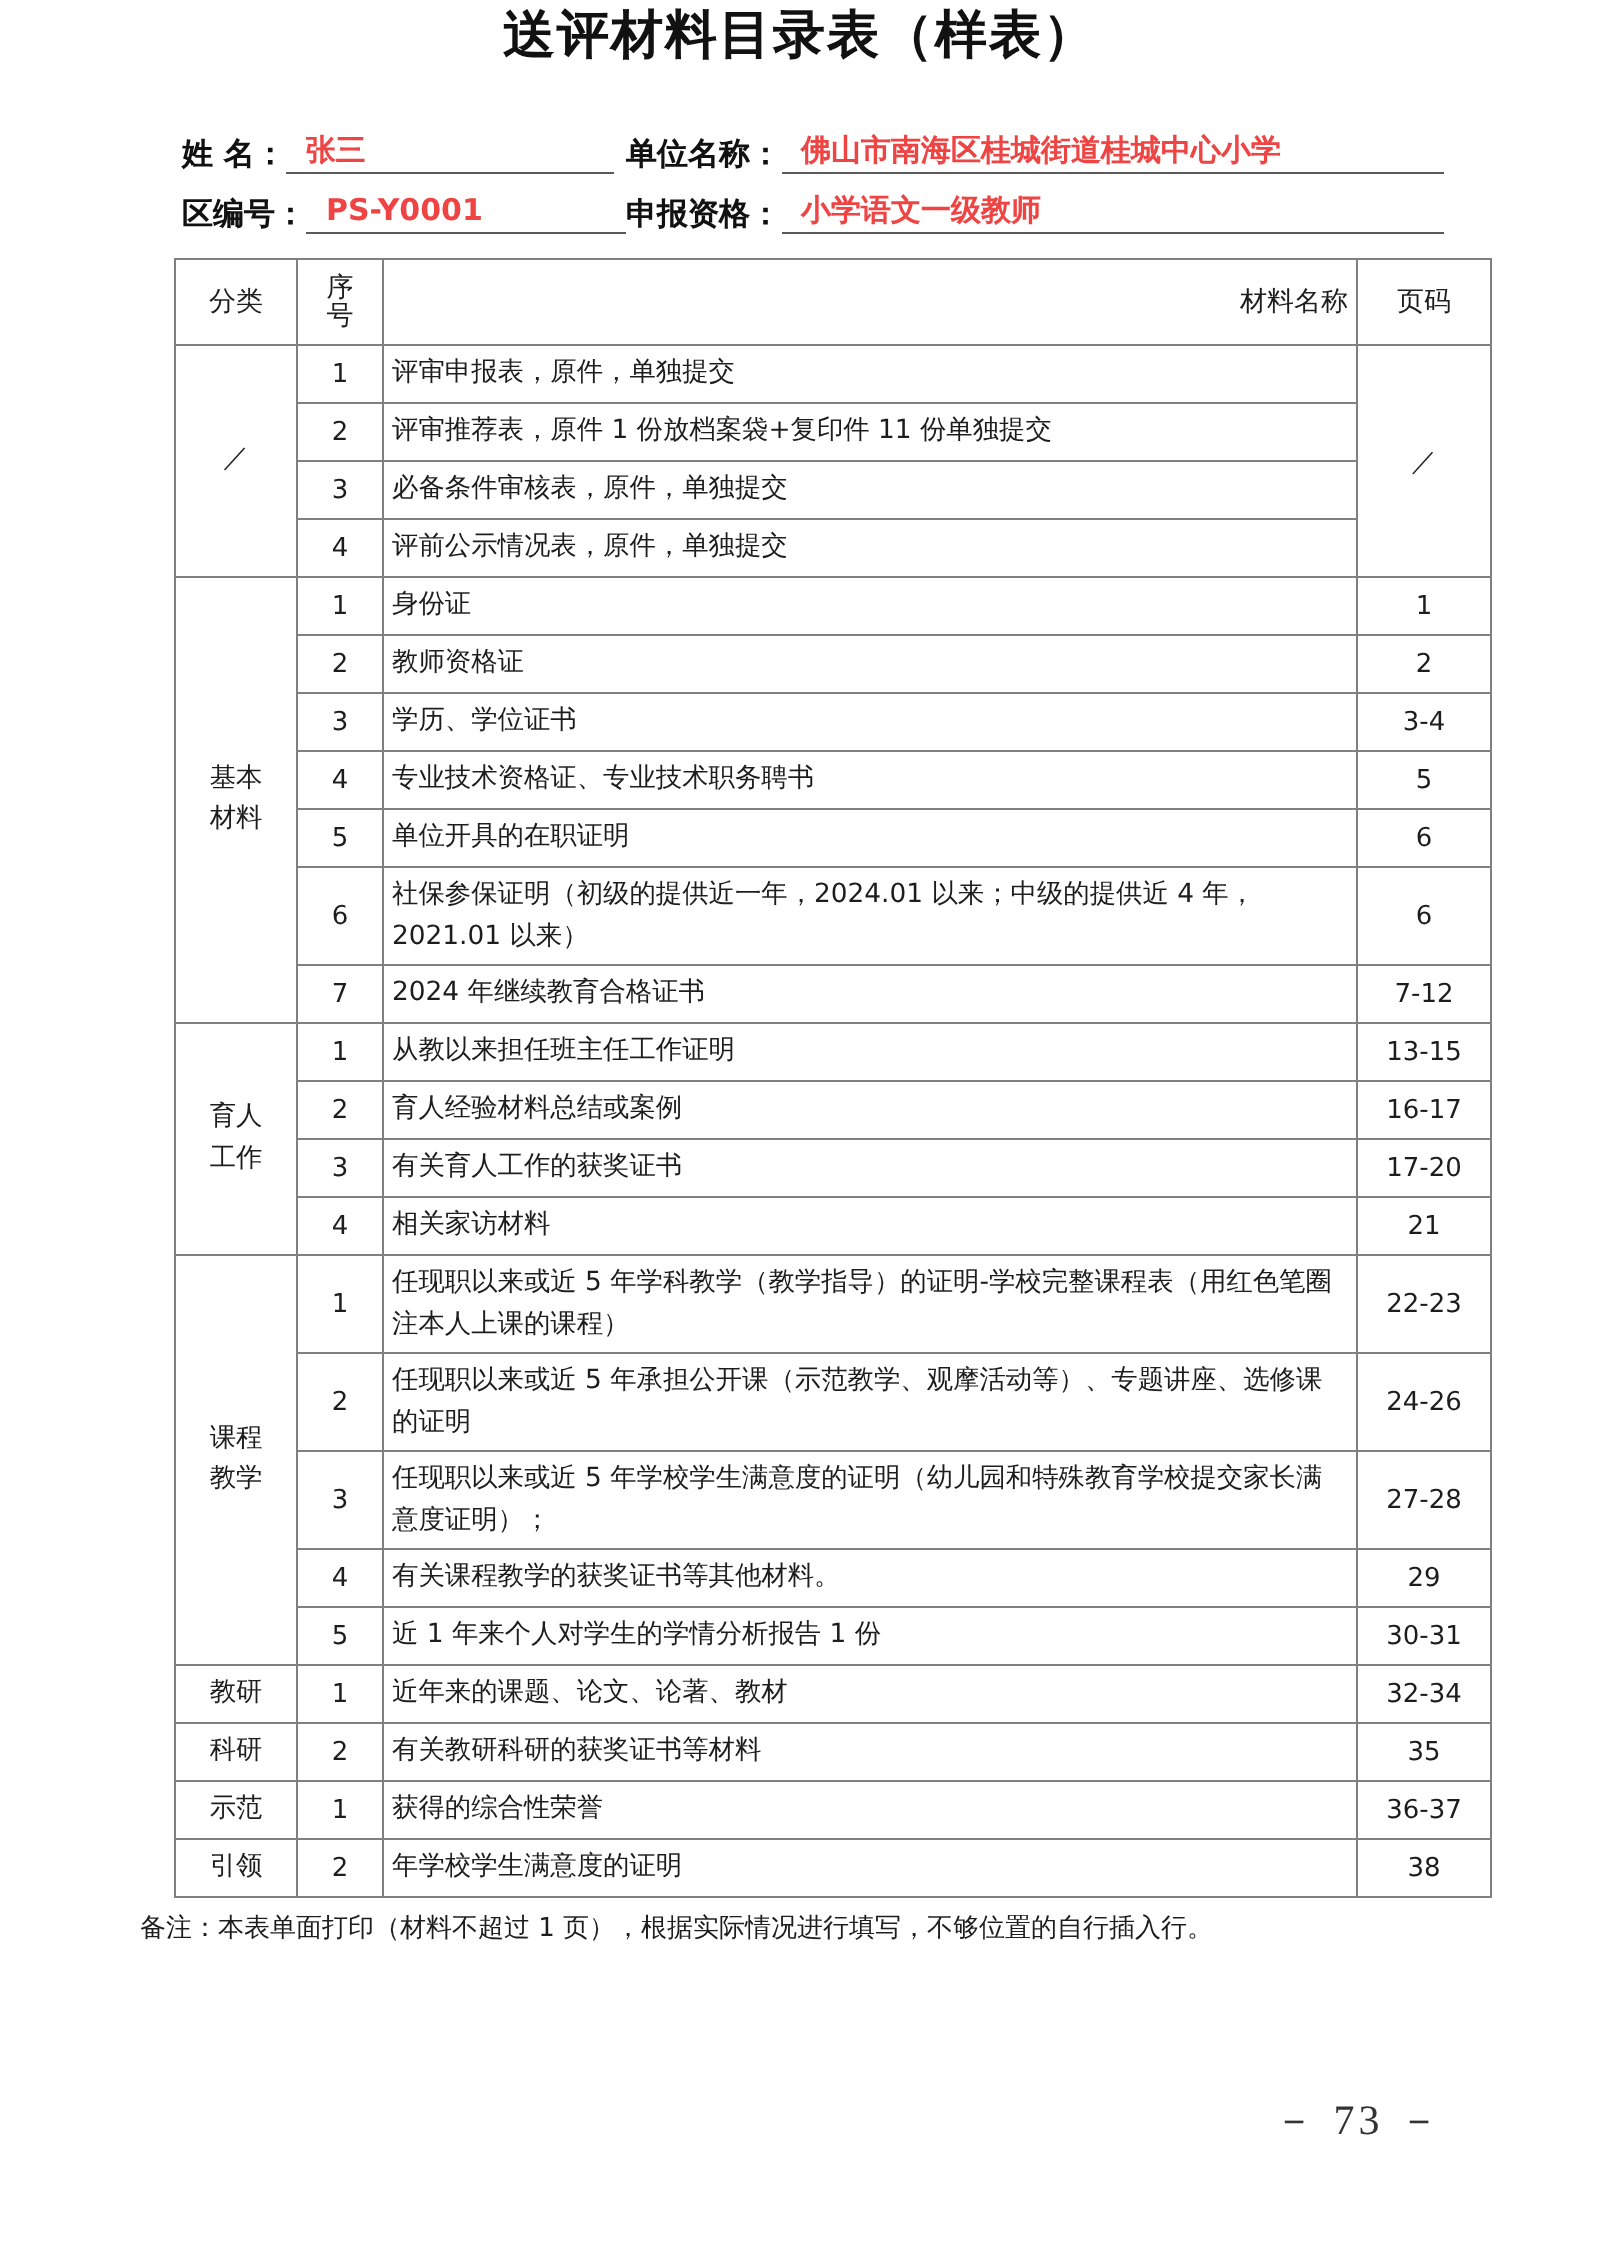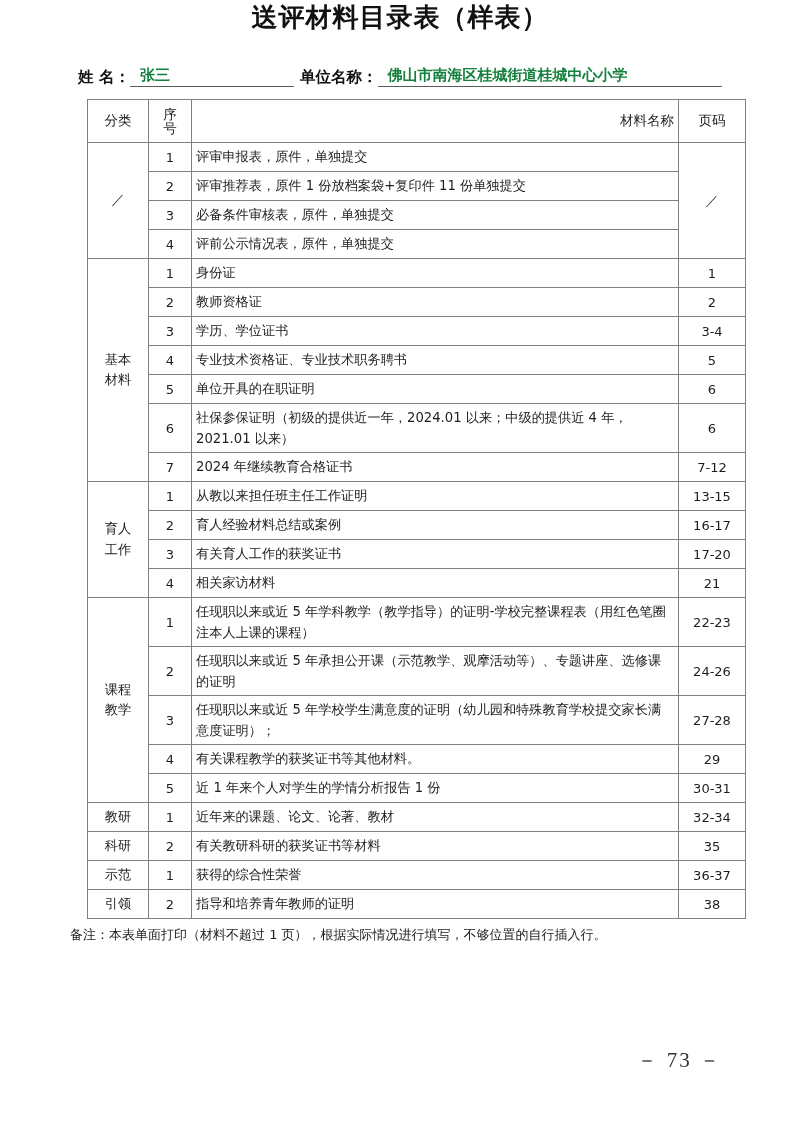--- a/index.html
+++ b/index.html
@@ -41,38 +41,38 @@
   }
   .hf-row {
     display: flex;
     align-items: flex-end;
     height: 30px;
   }
   .hf-group {
     display: flex;
     align-items: flex-end;
   }
-  .hf-group.left  { width: 222px; }
+  .hf-group.left  { width: 222px; margin-left: 13px; }
   .hf-group.right { flex: 1 1 auto; justify-content: space-between; }
 
   .hf-label {
     font-size: 15.5px;
     font-weight: 700;
     white-space: nowrap;
     font-family: "DejaVu Sans", "Liberation Sans", sans-serif;
     color: #111;
     line-height: 20px;
   }
   .hf-label.spaced {
     letter-spacing: 0;
   }
   .hf-value {
     flex: 1 1 auto;
     border-bottom: 1px solid #5a5a5a;
-    color: #15803d;
+    color: #ef4444;
     font-size: 15px;
     font-weight: 700;
     font-family: "DejaVu Sans", "Liberation Sans", sans-serif;
     line-height: 20px;
     padding: 0 4px 1px 10px;
     white-space: nowrap;
     overflow: hidden;
   }
   .hf-group.left .hf-value  { max-width: 150px; }
 
@@ -157,20 +157,30 @@
 
   <div class="header-fields">
     <div class="hf-row">
       <div class="hf-group left">
         <span class="hf-label spaced">姓  名：</span>
         <span class="hf-value">张三</span>
       </div>
       <div class="hf-group right">
         <span class="hf-label">单位名称：</span>
         <span class="hf-value">佛山市南海区桂城街道桂城中心小学</span>
+      </div>
+    </div>
+    <div class="hf-row">
+      <div class="hf-group left">
+        <span class="hf-label">区编号：</span>
+        <span class="hf-value">PS-Y0001</span>
+      </div>
+      <div class="hf-group right">
+        <span class="hf-label">申报资格：</span>
+        <span class="hf-value">小学语文一级教师</span>
       </div>
     </div>
   </div>
 
   <div class="tbl-wrap">
     <table class="mat">
       <thead>
         <tr>
           <th class="col-cat">分类</th>
           <th class="col-seq">
@@ -310,21 +320,21 @@
           </tr>
           <tr class="r1">
             <td class="col-cat cat-cell">示范</td>
             <td class="col-seq seq-cell">1</td>
             <td class="col-name name-cell">获得的综合性荣誉</td>
             <td class="col-page page-cell">36-37</td>
           </tr>
           <tr class="r1">
             <td class="col-cat cat-cell">引领</td>
             <td class="col-seq seq-cell">2</td>
-            <td class="col-name name-cell">指导和培养青年教师的证明</td>
+            <td class="col-name name-cell">年学校学生满意度的证明</td>
             <td class="col-page page-cell">38</td>
           </tr>
         </tbody>
     </table>
   </div>
 
   <div class="remark">备注：本表单面打印（材料不超过 1 页），根据实际情况进行填写，不够位置的自行插入行。</div>
 
   <div class="page-number">－ 73 －</div>
 

